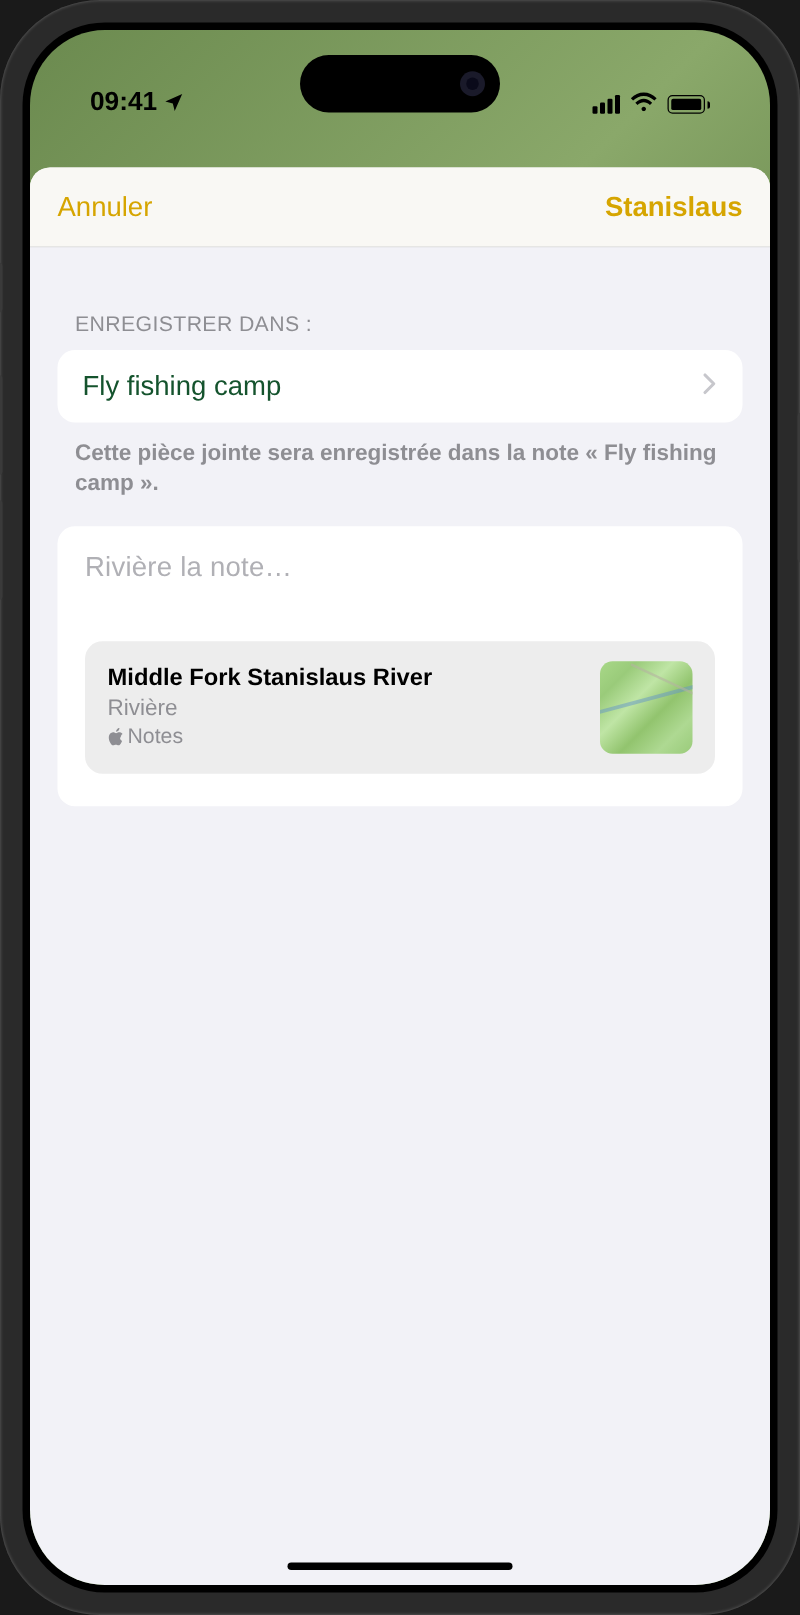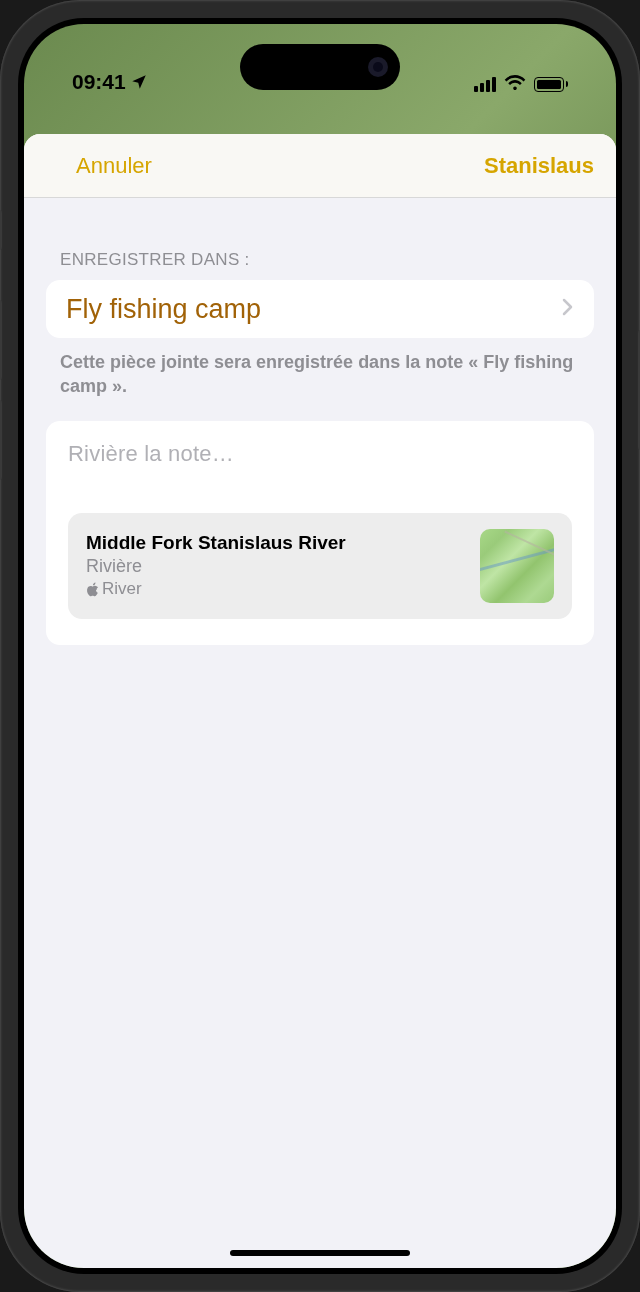--- a/index.html
+++ b/index.html
@@ -164,21 +164,20 @@
       justify-content: space-between;
       padding: 0 22px;
       border-bottom: 0.5px solid #d8d8d8;
       background: #f9f8f4;
       border-radius: 16px 16px 0 0;
     }
     .nav-left, .nav-right {
       color: #d6a500;
       font-size: 22px;
       flex: 1;
-      margin-left: 30px;
     }
     .nav-right {
       text-align: right;
       font-weight: 600;
     }
     .nav-title {
       flex: 1;
       text-align: center;
       font-size: 22px;
       font-weight: 600;
@@ -198,22 +197,22 @@
     .row {
       background: #fff;
       border-radius: 14px;
       height: 58px;
       display: flex;
       align-items: center;
       justify-content: space-between;
       padding: 0 20px;
     }
     .row-label {
-      font-size: 27px;
-      color: #a16207;
+      font-size: 22px;
+      color: #14532d;
     }
     .chevron {
       color: #c7c7cc;
     }
     .footer-text {
       font-size: 18px;
       color: #8e8e93;
       margin: 12px 14px 0;
       line-height: 1.35;
       font-weight: bold;
@@ -366,21 +365,21 @@
             <div class="placeholder">Rivière la note…</div>
 
             <div class="attachment">
               <div class="attachment-info">
                 <div class="attachment-title">Middle Fork Stanislaus River</div>
                 <div class="attachment-subtitle">Rivière</div>
                 <div class="attachment-app">
                   <svg width="13" height="15" viewBox="0 0 14 17" fill="#8e8e93">
                       <path d="M11.6 9c0-2 1.6-2.9 1.7-3-1-1.4-2.4-1.6-2.9-1.6-1.2-.1-2.4.7-3 .7s-1.6-.7-2.6-.7C3.4 4.5 2.2 5.2 1.5 6.4.1 8.8 1.1 12.4 2.4 14.3c.6.9 1.4 2 2.4 1.9.9 0 1.3-.6 2.4-.6s1.4.6 2.4.6 1.7-1 2.3-1.9c.7-1.1 1-2.1 1-2.2 0 0-1.9-.7-2-3.1zM9.7 2.8c.5-.6.8-1.5.7-2.3-.7 0-1.6.5-2.1 1.1-.5.5-.9 1.4-.8 2.2.8.1 1.6-.4 2.2-1z"></path>
                     </svg>
-                  <span>River</span>
+                  <span>Notes</span>
                 </div>
               </div>
               <div class="map-thumb"></div>
             </div>
           </div>
         </div>
 
         <div class="home-indicator"></div>
       </div>
     </div>

